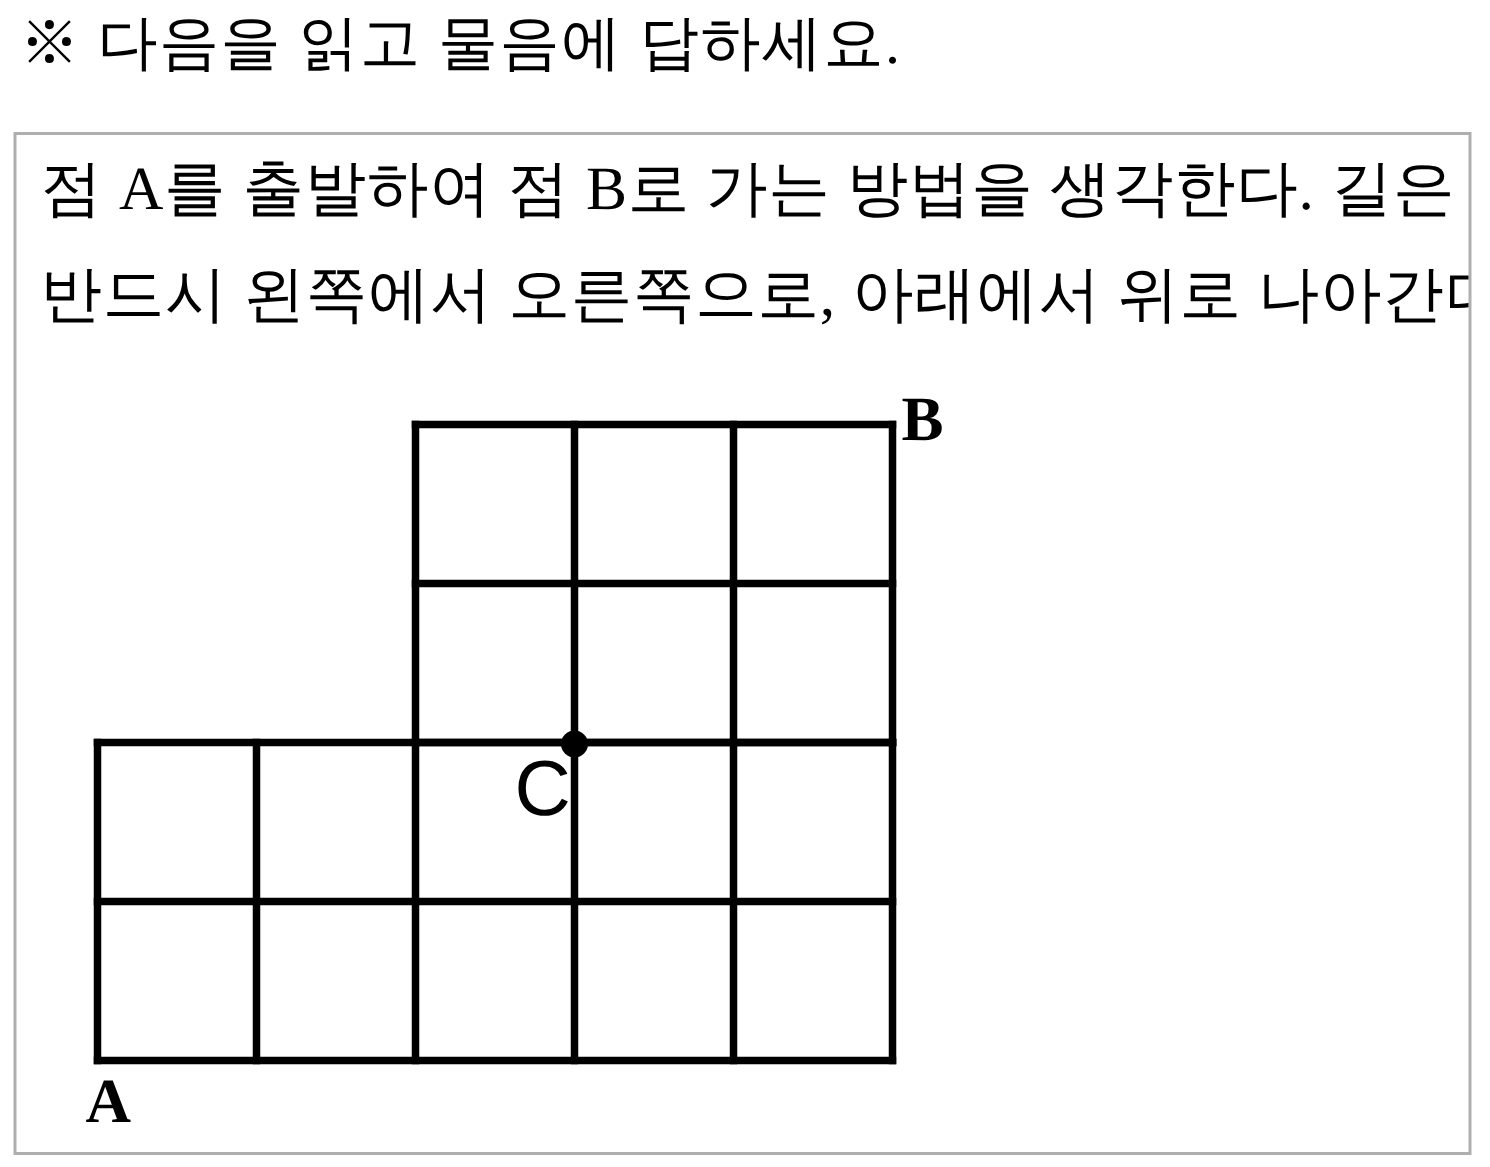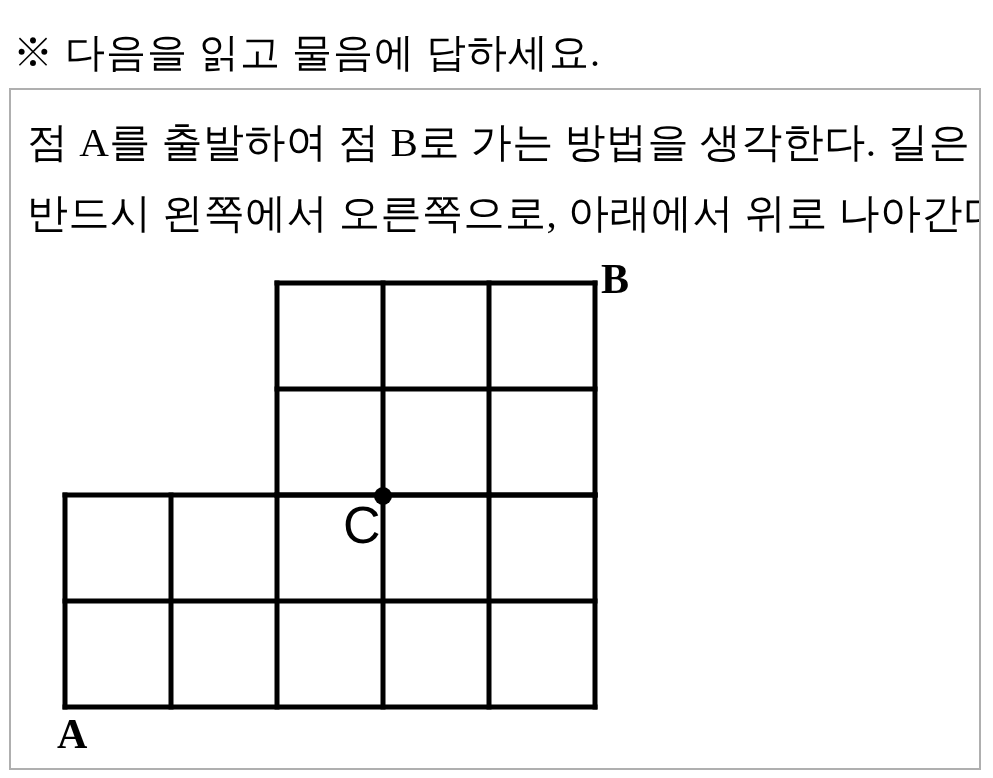--- a/index.html
+++ b/index.html
@@ -16,35 +16,34 @@
     color: #000000;
   }
   .heading {
     position: absolute;
     left: 13px;
     top: 1px;
     font-size: 40px;
     letter-spacing: 1px;
     white-space: nowrap;
     color: #000000;
-    margin-top: 24px;
   }
   .problem-box {
     position: absolute;
     left: 9px;
     top: 88px;
     width: 972px;
     height: 682px;
     box-sizing: border-box;
     border: 2px solid #afafaf;
     background: #ffffff;
     overflow: hidden;
   }
   .problem-text {
-    padding: 17px 0 0 16px;
+    padding: 0 0 0 16px;
   }
   .problem-line {
     font-size: 41px;
     line-height: 71px;
     white-space: nowrap;
     letter-spacing: 0.5px;
     color: #000000;
   }
   .figure-svg {
     position: absolute;

